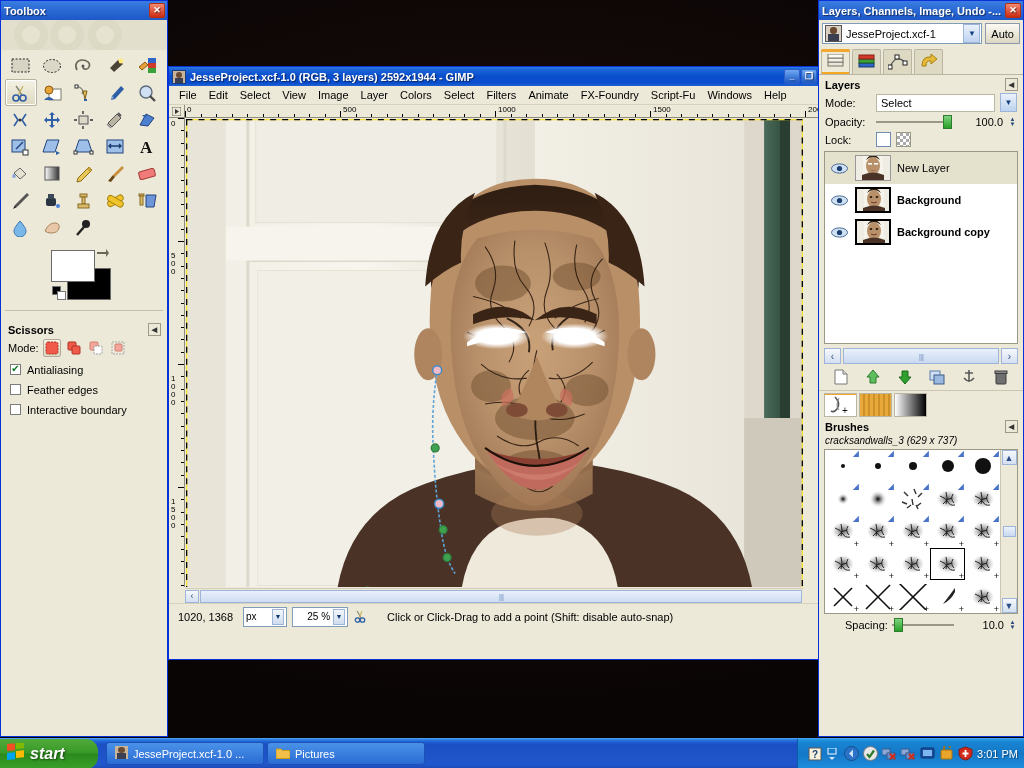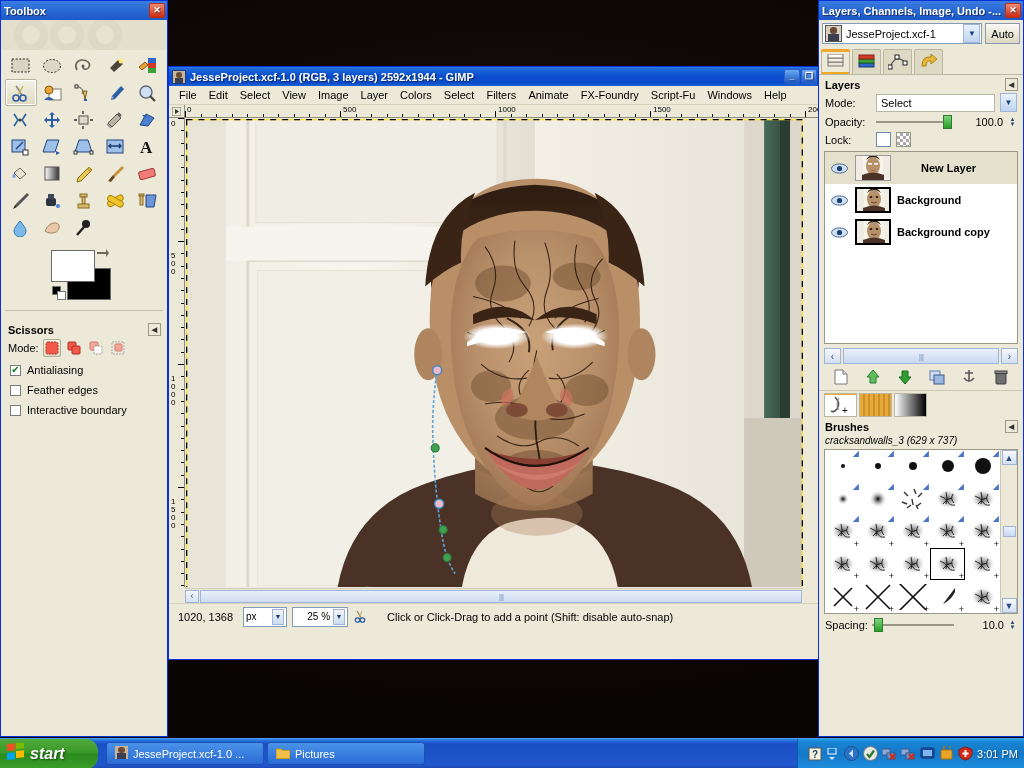--- a/index.html
+++ b/index.html
@@ -101,21 +101,21 @@
     font-weight: bold; font-size: 11px; color:#000;
   }
   .mini-btn {
     width:13px;height:13px;border:1px solid #9d9a87;background:#ece9d8;
     display:flex;align-items:center;justify-content:center;font-size:7px;color:#333;
   }
   .opt-row { display:flex; align-items:center; padding: 1px 7px; gap:4px; }
   .opt-row .lbl { font-size:11px; }
   .mode-btn { width:18px;height:18px;border:1px solid transparent;display:flex;align-items:center;justify-content:center;border-radius:2px;}
   .mode-btn.sel { border:1px solid #b0ad99; background:linear-gradient(to bottom,#f5f3e8,#ddd8bf); }
-  .cb-row { display:flex; align-items:center; gap:6px; padding: 6px 7px 2px 9px; font-size:11px; }
+  .cb-row { display:flex; align-items:flex-start; gap:6px; padding: 6px 7px 2px 9px; font-size:11px; }
   .cbox { width:11px;height:11px;background:#fff;border:1px solid #7b7b7b;display:flex;align-items:center;justify-content:center;}
   .cbox.on::after { content:"✔"; color:#0a7a20; font-size:10px; line-height:1; margin-top:-1px;}
 
   
   #imgwin { left: 168px; top: 66px; width: 652px; height: 594px; border:1px solid #0831d9;}
   #imgwin .xp-title { background: linear-gradient(to bottom,#2d7ae5 0%, #1f6ada 9%, #0a4ecd 47%, #0a4ecd 85%, #2163d4 100%); }
   .titleicon { width:14px;height:14px;margin-right:4px;flex:none;border:1px solid #1b3f7a;overflow:hidden;}
   .menubar {
     height: 19px; display: flex; align-items:center;
     background:#ece9d8; padding-left:4px;
@@ -198,21 +198,21 @@
     background-image:linear-gradient(45deg,#aaa 25%,transparent 25%,transparent 75%,#aaa 75%),linear-gradient(45deg,#aaa 25%,#fff 25%,#fff 75%,#aaa 75%);
     background-size:6px 6px;background-position:0 0,3px 3px;}
 
   .layerlist{margin:3px 5px 0 5px;background:#fff;border:1px solid #9b9886;flex:none;height:193px;overflow:hidden;}
   .layer{display:flex;align-items:center;gap:6px;height:32px;padding:0 4px;}
   .layer.sel{background:#e4e1cd;}
   .eye{width:20px;display:flex;align-items:center;justify-content:center;}
   .lthumb{width:36px;height:26px;border:2px solid #000;overflow:hidden;flex:none;background:#fff;}
   .layer.sel .lthumb{border:1px solid #999;}
   .lname{font-size:11px;font-weight:bold;white-space:nowrap;overflow:hidden;}
-  .layer.sel .lname{font-weight:bold;margin-left:24px;}
+  .layer.sel .lname{font-weight:normal;}
 
   .hscroll{margin:4px 5px 0 5px;display:flex;align-items:center;gap:2px;}
   .hscroll .arw{width:17px;height:16px;background:linear-gradient(to bottom,#f6f8fc,#d4dff1);border:1px solid #9eb4d8;display:flex;align-items:center;justify-content:center;font-size:10px;color:#2b4f86;}
   .hscroll .trk{flex:1;height:16px;background:linear-gradient(to bottom,#e9f0fb,#c9d9f1);border:1px solid #9eb4d8;display:flex;align-items:center;justify-content:center;}
 
   .btnrow{display:flex;align-items:center;justify-content:space-around;padding:4px 6px;}
   .btnrow .b{width:22px;height:18px;display:flex;align-items:center;justify-content:center;}
 
   .brushtabs{display:flex;gap:2px;padding:2px 3px 0 5px;border-top:1px solid #c9c6b2;}
   .btab{width:33px;height:24px;border:1px solid #b9b6a3;overflow:hidden;position:relative;}
@@ -220,21 +220,21 @@
   .brushname{font-size:10px;font-style:italic;padding:1px 6px 3px 6px;}
   .brushgrid{margin:0 5px;background:#fff;border:1px solid #9b9886;height:165px;display:flex;overflow:hidden;}
   .bgrid{flex:1;display:grid;grid-template-columns:repeat(5,1fr);grid-template-rows:repeat(5,1fr);}
   .bcell{position:relative;display:flex;align-items:center;justify-content:center;}
   .bcell.sel{outline:1px solid #000;outline-offset:-1px;}
   .bcorner{position:absolute;right:1px;top:0;font-size:8px;color:#4a74c8;line-height:8px;}
   .bplus{position:absolute;right:1px;bottom:0;font-size:9px;color:#111;line-height:8px;}
   .bscroll{width:17px;background:#ece9d8;border-left:1px solid #c9c6b2;display:flex;flex-direction:column;justify-content:space-between;align-items:center;}
   .bsa{width:15px;height:15px;background:linear-gradient(to bottom,#f6f8fc,#d4dff1);border:1px solid #9eb4d8;display:flex;align-items:center;justify-content:center;color:#2b4f86;font-size:9px;}
   .bsk{width:13px;height:11px;background:linear-gradient(to bottom,#eaf1fb,#c9d9f1);border:1px solid #9eb4d8;}
-  .spacingrow{display:flex;align-items:center;gap:4px;padding:3px 6px;font-size:11px;}
+  .spacingrow{display:flex;align-items:center;gap:4px;padding:3px 6px;font-size:11px;margin-left:20px;}
 
   
   #taskbar{position:absolute;left:0;bottom:0;width:1024px;height:30px;
     background:linear-gradient(to bottom,#2f8ae8 0%,#2163d8 9%,#1b4fc4 18%,#2157cc 88%,#1d4bb8 100%);
     border-top:1px solid #4b9cf0;display:flex;align-items:center;}
   #startbtn{width:98px;height:30px;
     background:linear-gradient(to bottom,#51aa3c 0%,#399a27 45%,#2b8a1d 50%,#39a02a 100%);
     border-radius:0 12px 12px 0;display:flex;align-items:center;gap:5px;padding-left:7px;
     color:#fff;font-weight:bold;font-style:italic;font-size:16px;text-shadow:1px 1px 2px rgba(0,0,0,.5);}
   .tasks{display:flex;align-items:center;gap:3px;margin-left:8px;}

